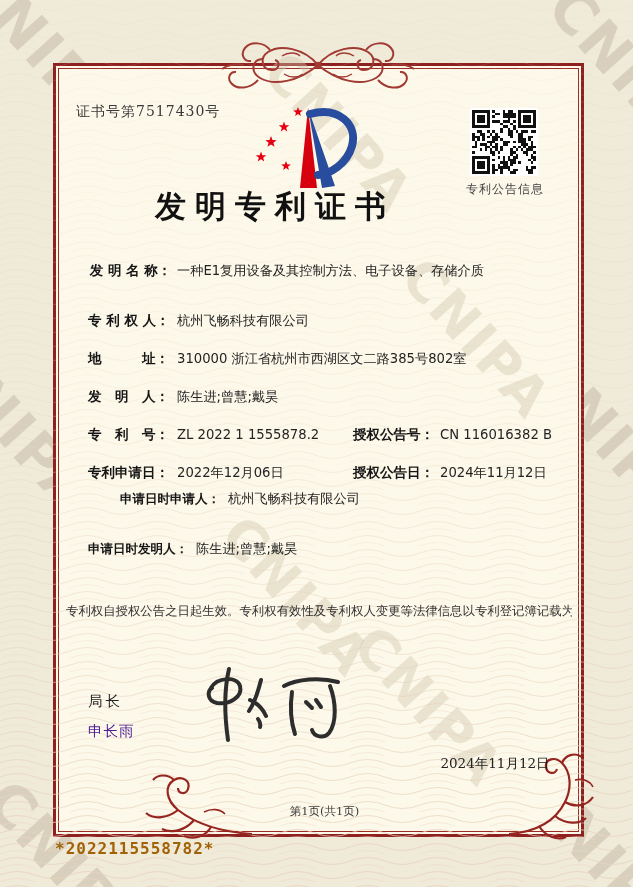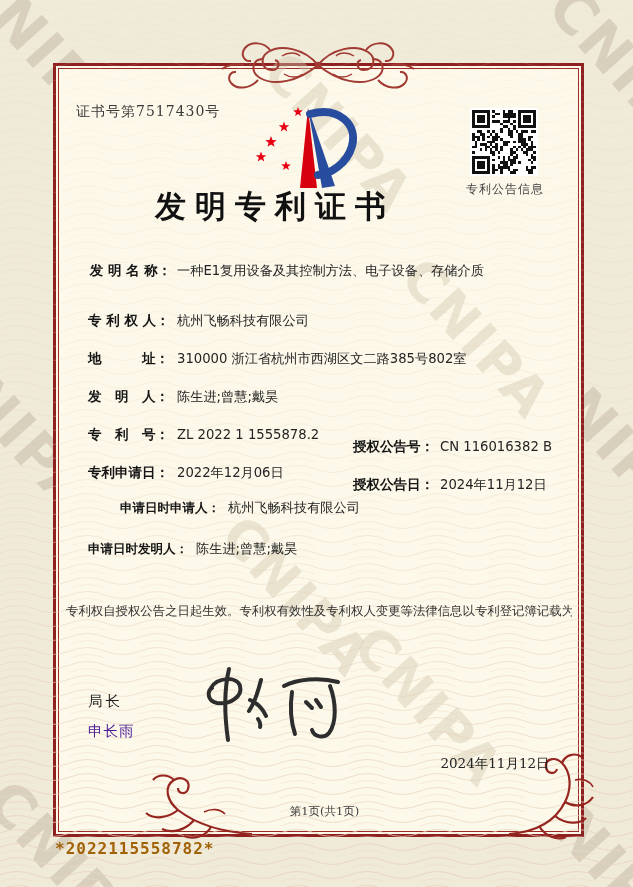--- a/index.html
+++ b/index.html
@@ -69,30 +69,30 @@
     text-align:center;font-size:12px;color:#444;letter-spacing:1px;white-space:nowrap;
   }
   .title{
     position:absolute;left:53px;top:186px;width:435px;
     text-align:center;font-size:31px;font-weight:600;color:#111;
     letter-spacing:9px;text-indent:9px;white-space:nowrap;
   }
   .fields{position:absolute;left:88px;top:262px;width:482px;font-size:13.5px;color:#222;}
   .frow{position:absolute;left:0;white-space:nowrap;}
   .r1{top:0;text-align:center;}  .r2{top:50px;} .r3{top:88px;} .r4{top:126px;}
-  .r5{top:164px;} .r6{top:202px;} .r7{top:237px;padding-left:32px;} .r8{top:278px;}
+  .r5{top:164px;} .r6{top:202px;} .r7{top:228px;padding-left:32px;} .r8{top:278px;}
   .flabel{
     display:inline-block;min-width:85px;margin-right:4px;
     font-weight:600;color:#151515;
   }
   .long .flabel{min-width:0;margin-right:8px;font-size:12.5px;}
   .fvalue{
     font-family:"DejaVu Sans", sans-serif;font-size:13.2px;color:#232323;
   }
-  .fright{position:absolute;left:265px;top:12px;white-space:nowrap;}
+  .fright{position:absolute;left:265px;top:0;white-space:nowrap;}
   .flabel2{font-weight:600;color:#151515;margin-right:6px;}
   .notice{
     position:absolute;left:66px;top:599px;width:506px;
     font-size:12.4px;color:#313131;line-height:23px;
   }
   .notice .l1{padding-left:32px;white-space:nowrap;overflow:hidden;}
   .notice .l2{white-space:nowrap;overflow:hidden;}
   .sig-title{position:absolute;left:88px;top:692px;font-size:14.5px;color:#222;letter-spacing:3px;white-space:nowrap;}
   .sig-name{position:absolute;left:88px;top:722px;font-size:14.5px;color:#4c1d95;letter-spacing:1px;white-space:nowrap;}
   .sig-draw{position:absolute;left:198px;top:664px;}

